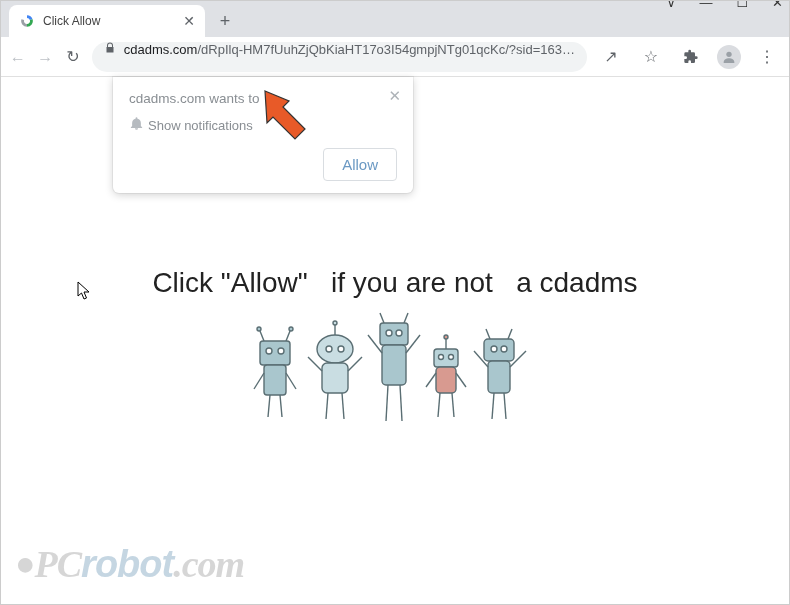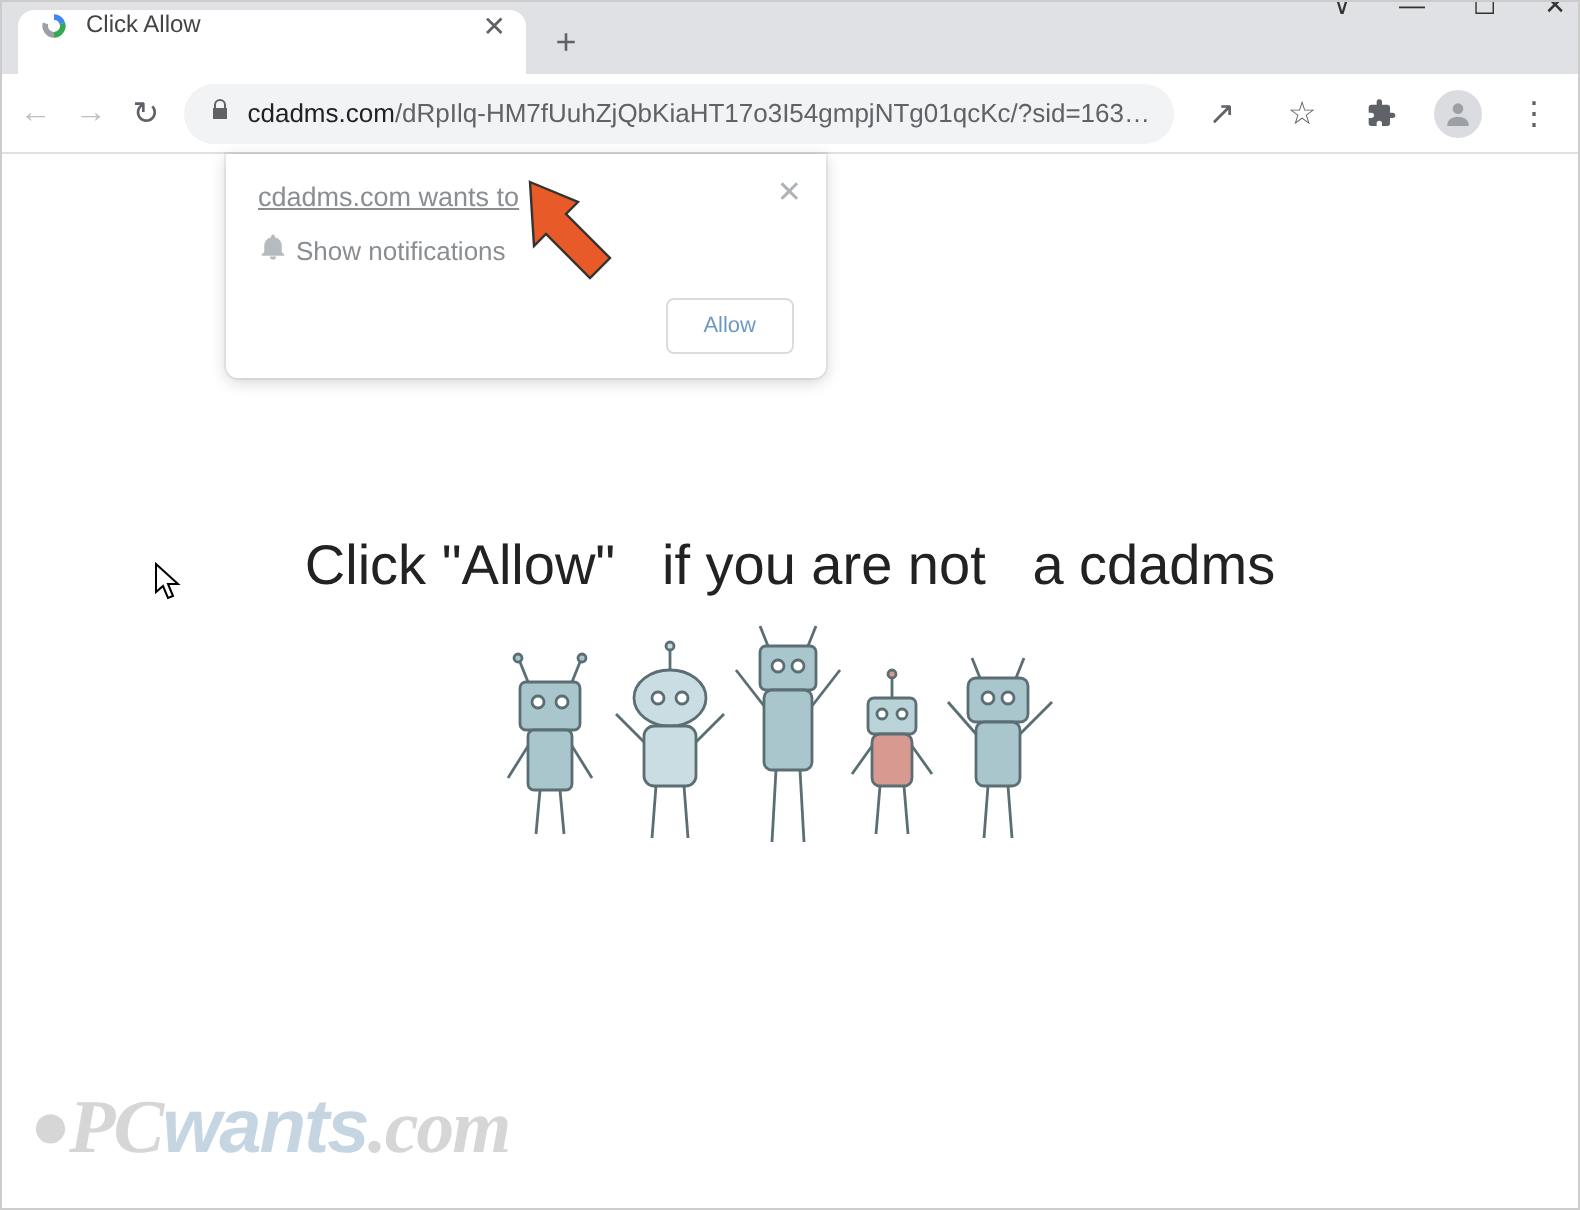--- a/index.html
+++ b/index.html
@@ -18,24 +18,24 @@
   height: 36px;
   background: #dfe1e5;
   display: flex;
   align-items: flex-end;
   padding-left: 8px;
   position: relative;
 }
 .tab {
   background: #fff;
   height: 32px;
-  width: 254px;
+  width: 196px;
   border-radius: 8px 8px 0 0;
   display: flex;
-  align-items: flex-start;
+  align-items: center;
   padding: 0 10px;
   font-size: 12px;
   color: #444;
   gap: 8px;
 }
 .tab .favicon {
   width: 16px; height: 16px;
   display: flex; align-items: center; justify-content: center;
 }
 .tab .favicon svg { width: 14px; height: 14px; }
@@ -76,21 +76,20 @@
   color: #5f6368;
   font-size: 16px;
 }
 .nav-icon.disabled { color: #bdc1c6; }
 .addressbar {
   flex: 1;
   height: 30px;
   background: #f1f3f4;
   border-radius: 15px;
   display: flex;
-  align-items: center;
   padding: 0 12px;
   gap: 8px;
   font-size: 13px;
   color: #202124;
 }
 .addressbar .lock { color: #5f6368; font-size: 12px; }
 .addressbar .url-text {
   flex: 1;
   white-space: nowrap;
   overflow: hidden;
@@ -116,37 +115,37 @@
 .perm-popup {
   position: absolute;
   left: 112px;
   top: 0;
   width: 300px;
   background: #fff;
   border-radius: 0 0 6px 6px;
   box-shadow: 0 2px 8px rgba(0,0,0,0.18), 0 0 0 1px rgba(0,0,0,0.05);
   padding: 14px 16px 12px;
 }
-.perm-popup .perm-title { font-size: 13.5px; color: #898e93; margin-bottom: 10px; text-decoration: underline; }
+.perm-popup .perm-title { font-size: 13.5px; color: #898e93; margin-bottom: 10px; }
 .perm-popup .perm-row {
   display: flex; align-items: center; gap: 4px;
   font-size: 13px; color: #898e93;
   margin-bottom: 14px;
 }
 .perm-popup .bell { color: #b6bbc0; font-size: 15px; }
 .perm-popup .perm-close {
   position: absolute; right: 12px; top: 10px;
   color: #aeb3b8; font-size: 15px;
 }
 .perm-buttons { display: flex; justify-content: flex-end; gap: 10px; }
 .perm-btn {
   border: 1px solid #d9dde1;
   background: #fff;
   color: #6b99c3;
-  font-size: 11px;
+  font-size: 15px;
   padding: 7px 18px;
   border-radius: 4px;
 }
 
 
 .arrow-pointer {
   position: absolute;
   left: 258px;
   top: 8px;
   width: 60px;
@@ -356,16 +355,16 @@
     </svg>
   </div>
 
   <div class="cursor">
     <svg viewBox="0 0 14 20">
         <path fill="#fff" stroke="#000" stroke-width="1" d="M1 1 L1 15 L4.5 12 L7 18 L9.5 17 L7 11 L12 11 Z"></path>
       </svg>
   </div>
 
   <div class="watermark">
-    <span class="dot">●</span><span class="pc">PC</span><span class="risk">wants</span><span class="pc">.com</span>
+    <span class="dot">●</span><span class="pc">PC</span><span class="risk">robot</span><span class="pc">.com</span>
   </div>
 
 </div>
 
 </body></html>

